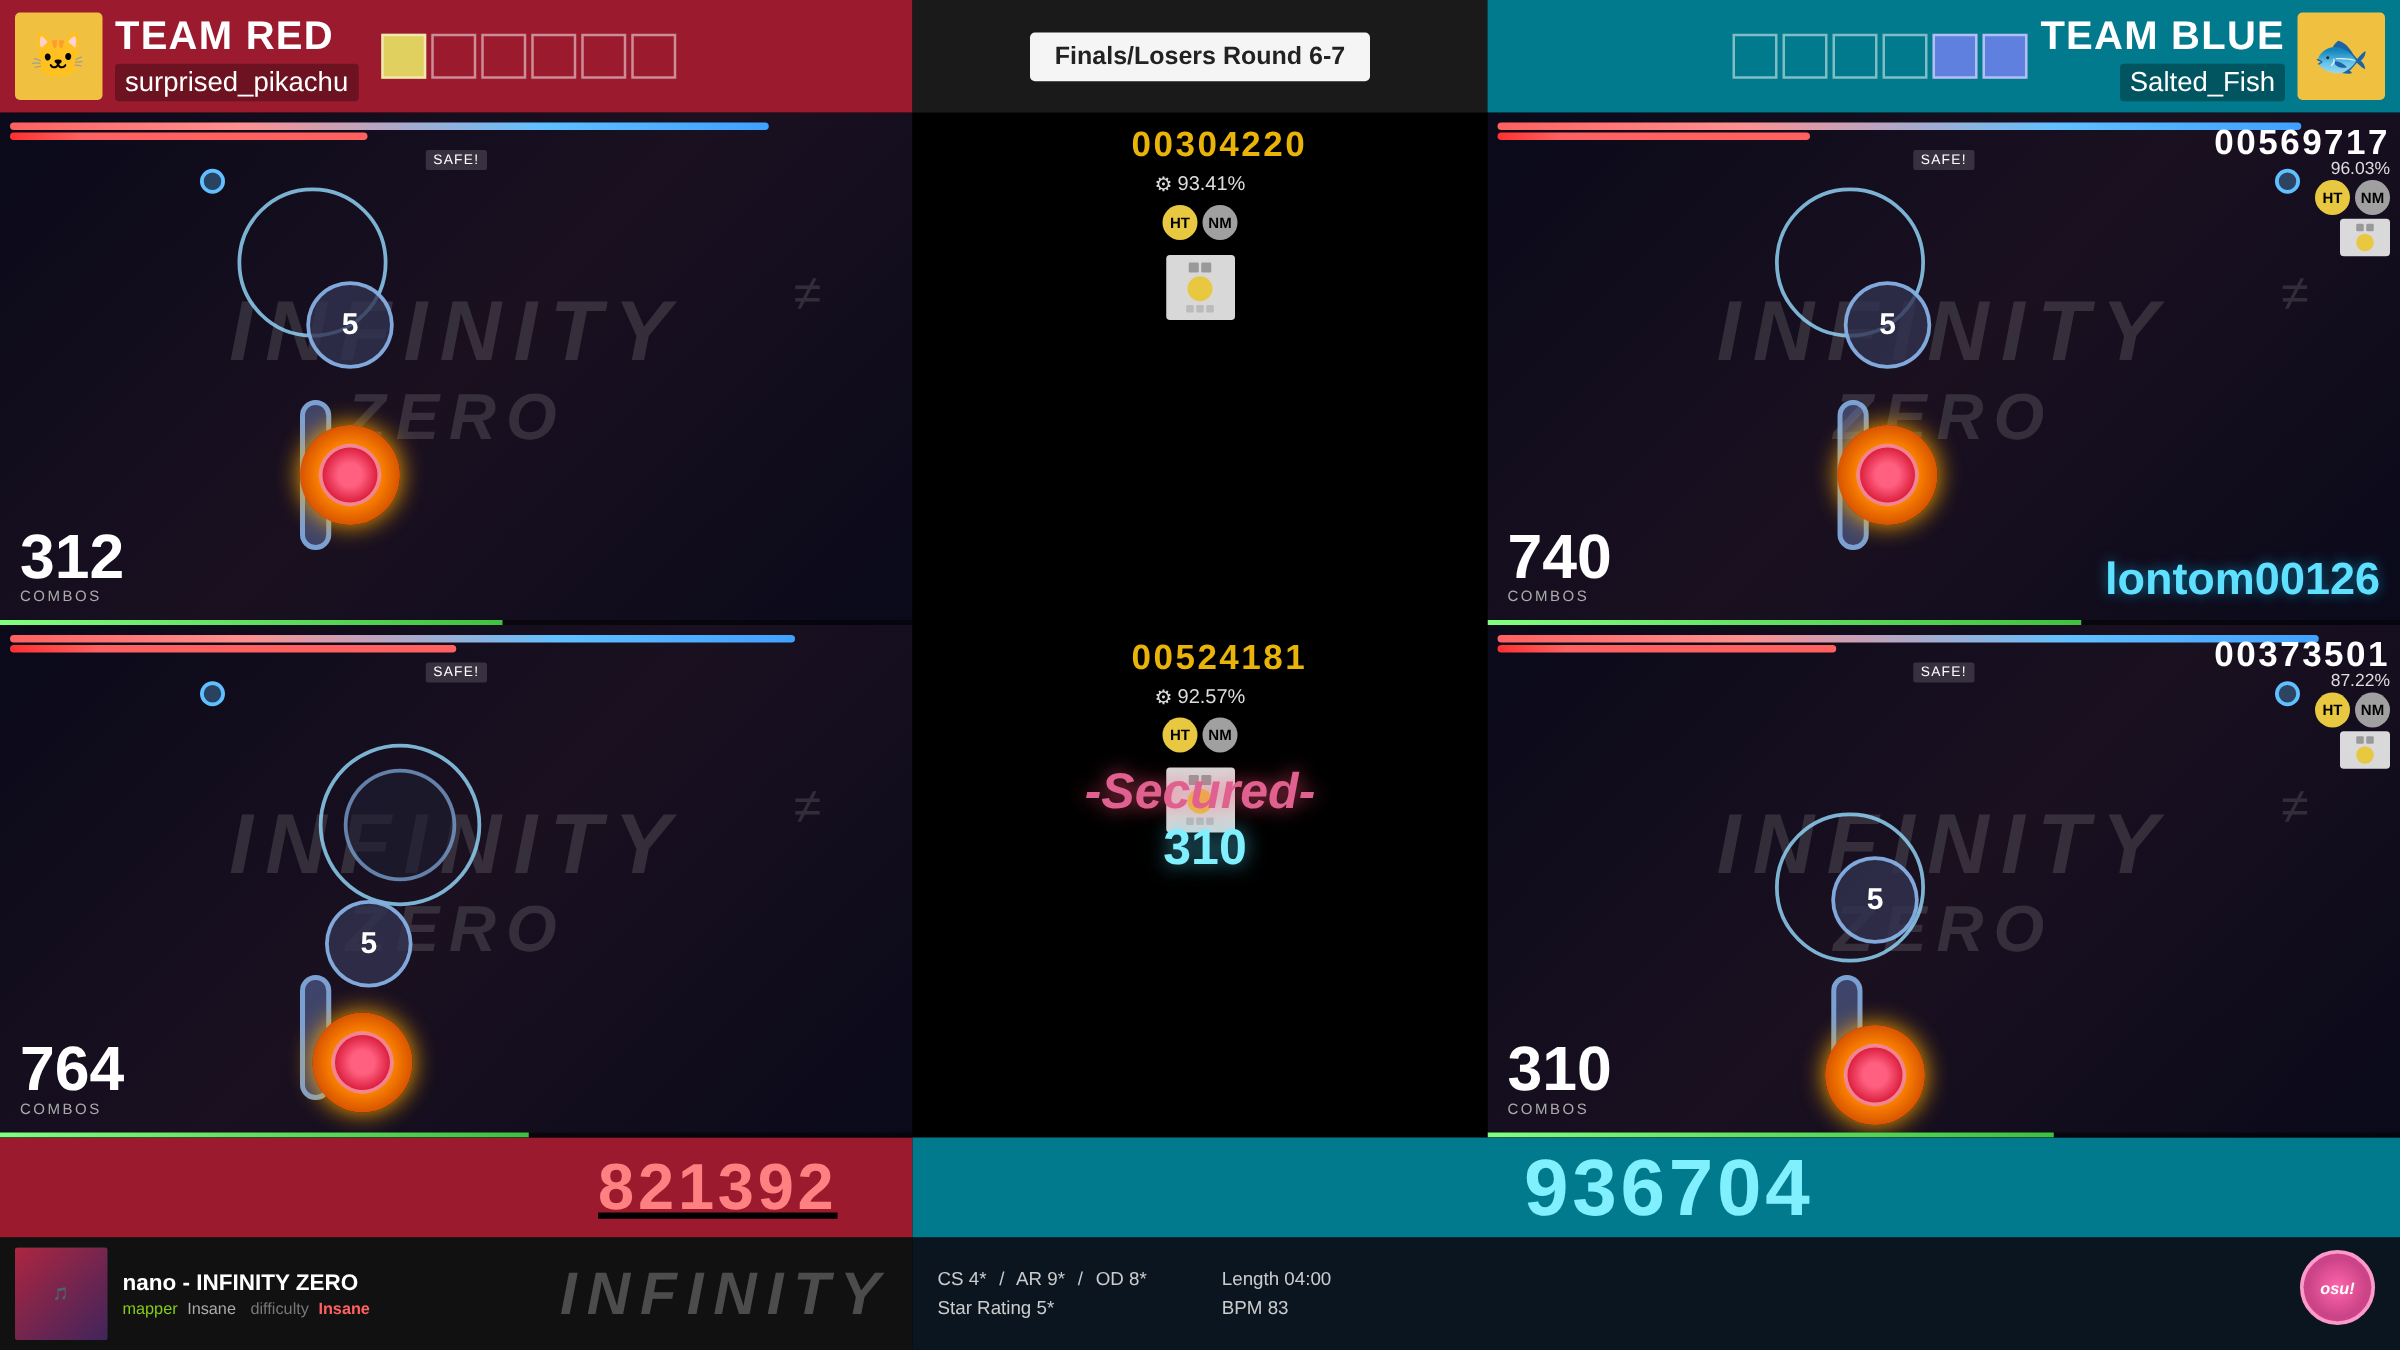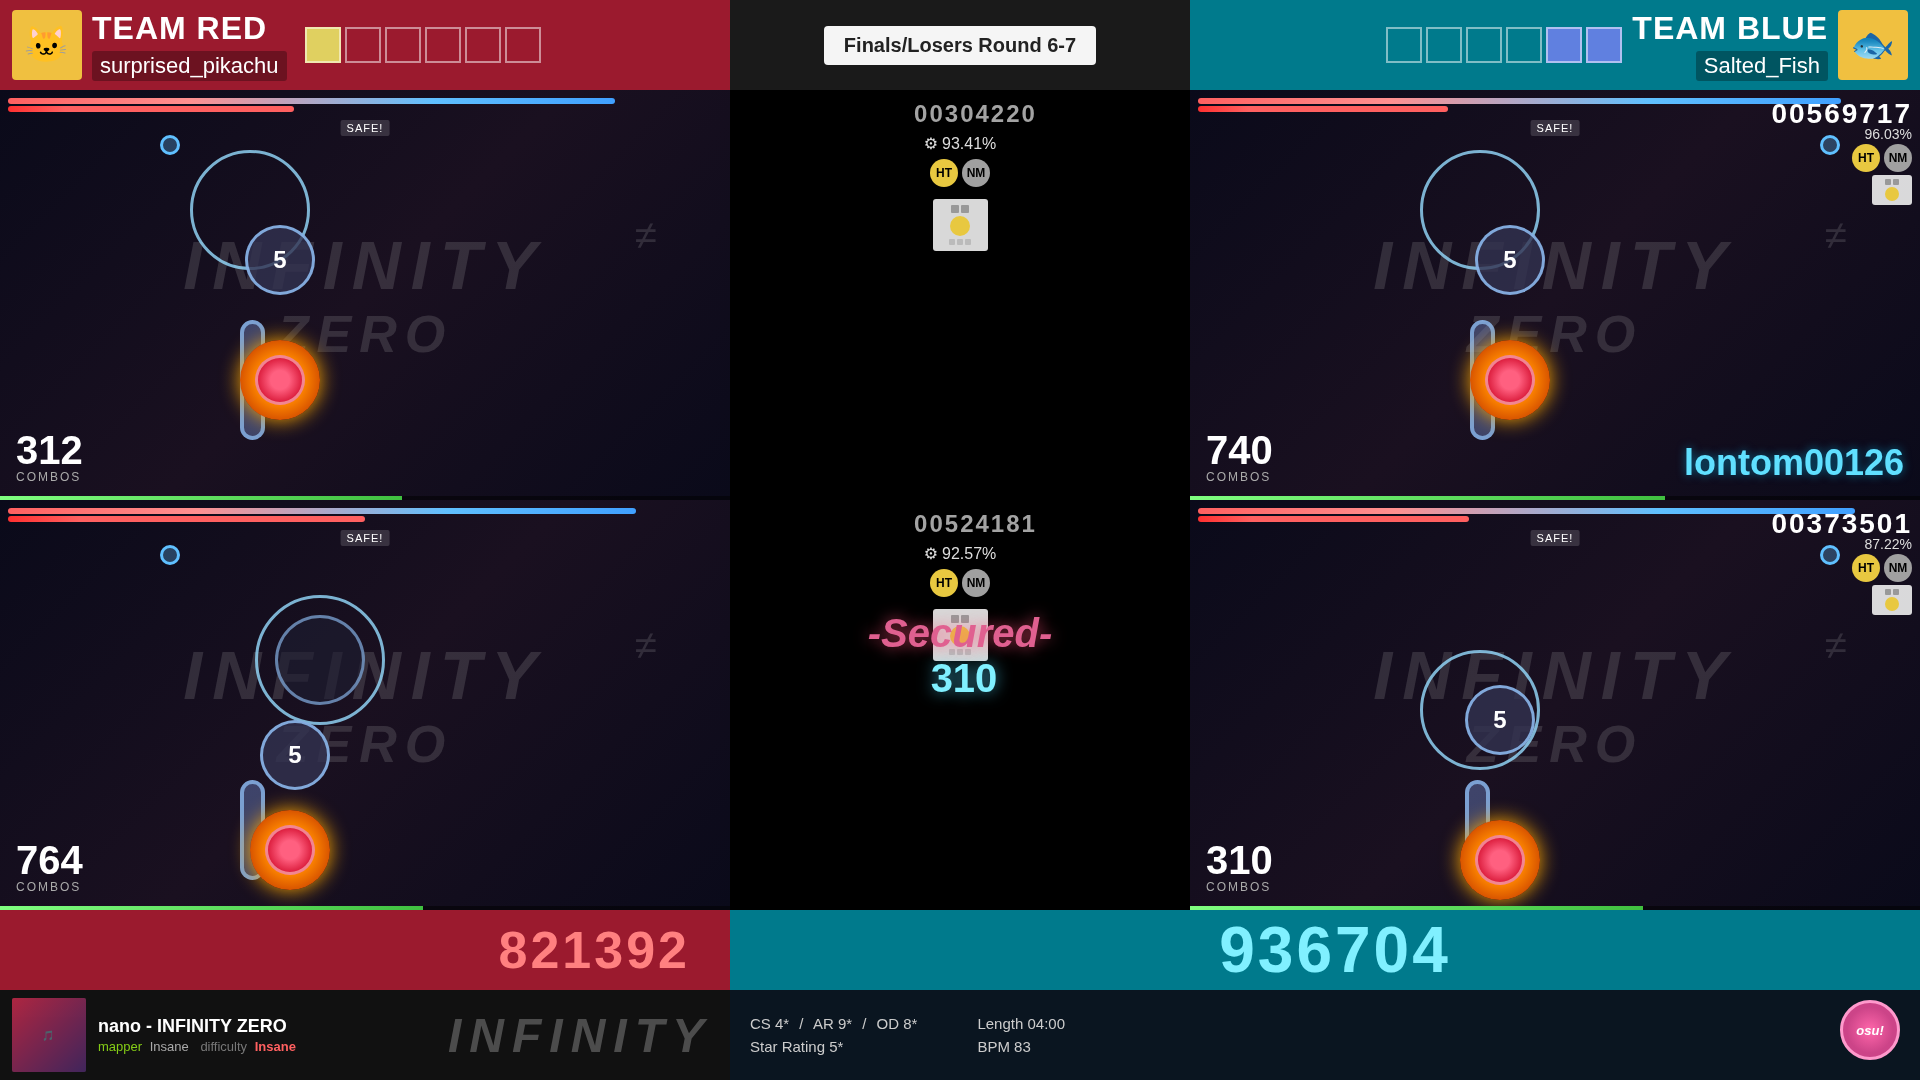--- a/index.html
+++ b/index.html
@@ -25,45 +25,45 @@
     .team-box.filled { background: #e0d060; }
     .team-box.filled-blue { background: #6080e0; }
 
     .round-label { background: #f5f5f5; color: #222; font-size: 20px; font-weight: bold; padding: 8px 20px; border-radius: 4px; }
 
     .team-info-right { display: flex; flex-direction: column; align-items: flex-end; gap: 4px; }
 
     
     .game-area { flex: 1; display: grid; grid-template-columns: 730px 460px 730px; grid-template-rows: 1fr 1fr; position: relative; }
 
-    .score-display { font-size: 24px; color: #a3a3a3; font-weight: bold; letter-spacing: 2px; margin-left: 31px; }
+    .score-display { font-size: 28px; color: #eab308; font-weight: bold; letter-spacing: 2px; margin-left: 31px; }
     .accuracy { font-size: 16px; color: #ddd; display: flex; align-items: center; gap: 4px; }
     .mods-icons { display: flex; gap: 4px; }
     .mod-icon { width: 28px; height: 28px; border-radius: 50%; display: flex; align-items: center; justify-content: center; font-size: 12px; font-weight: bold; }
     .mod-ht { background: #e8c840; color: #000; }
     .mod-nm { background: #a0a0a0; color: #000; }
     .game-panel-bg { position: absolute; inset: 0; background: linear-gradient(135deg, #0a0a1a 0%, #1a1020 50%, #0a0a1a 100%); }
 
     
     .safe-label { position: absolute; top: 30px; left: 50%; transform: translateX(-50%); background: rgba(255,255,255,0.15); color: #fff; font-size: 11px; padding: 2px 6px; border-radius: 2px; letter-spacing: 1px; }
 
     
     .cursor { position: absolute; width: 20px; height: 20px; border: 3px solid #60c0ff; border-radius: 50%; background: rgba(96,192,255,0.3); }
 
     
     .combo-text { position: absolute; bottom: 16px; left: 16px; }
-    .combo-number { font-size: 40px; font-weight: bold; color: #fff; line-height: 1; }
+    .combo-number { font-size: 50px; font-weight: bold; color: #fff; line-height: 1; }
     .combo-label { font-size: 12px; color: #aaa; letter-spacing: 2px; }
 
     
     .score-top-right { position: absolute; top: 8px; right: 8px; font-size: 28px; font-weight: bold; color: #fff; letter-spacing: 2px; }
 
     
     .score-totals { height: 80px; display: flex; }
-    .score-total-red { flex: 0 0 730px; background: #9b1a2e; display: flex; align-items: center; justify-content: flex-end; padding-right: 40px; }
+    .score-total-red { flex: 0 0 730px; background: #9b1a2e; display: flex; align-items: center; justify-content: flex-end; padding-right: 60px; text-decoration: underline; }
     .score-total-blue { flex: 1; background: #007a8c; display: flex; align-items: center; justify-content: center; padding-left: 20px; }
     .score-total-value-red { font-size: 52px; font-weight: bold; color: #ff8080; letter-spacing: 3px; }
     .score-total-value-blue { font-size: 64px; font-weight: bold; color: #80f0ff; letter-spacing: 3px; }
 
     
     .info-bar { height: 90px; display: flex; }
     .info-bar-left { flex: 0 0 730px; background: #111; display: flex; align-items: center; padding: 8px 12px; gap: 12px; overflow: hidden; }
     .song-thumbnail { width: 74px; height: 74px; background: #333; border-radius: 2px; flex-shrink: 0; overflow: hidden; display: flex; align-items: center; justify-content: center; }
     .song-info { display: flex; flex-direction: column; gap: 2px; }
     .song-title { font-size: 18px; font-weight: bold; color: #fff; }

